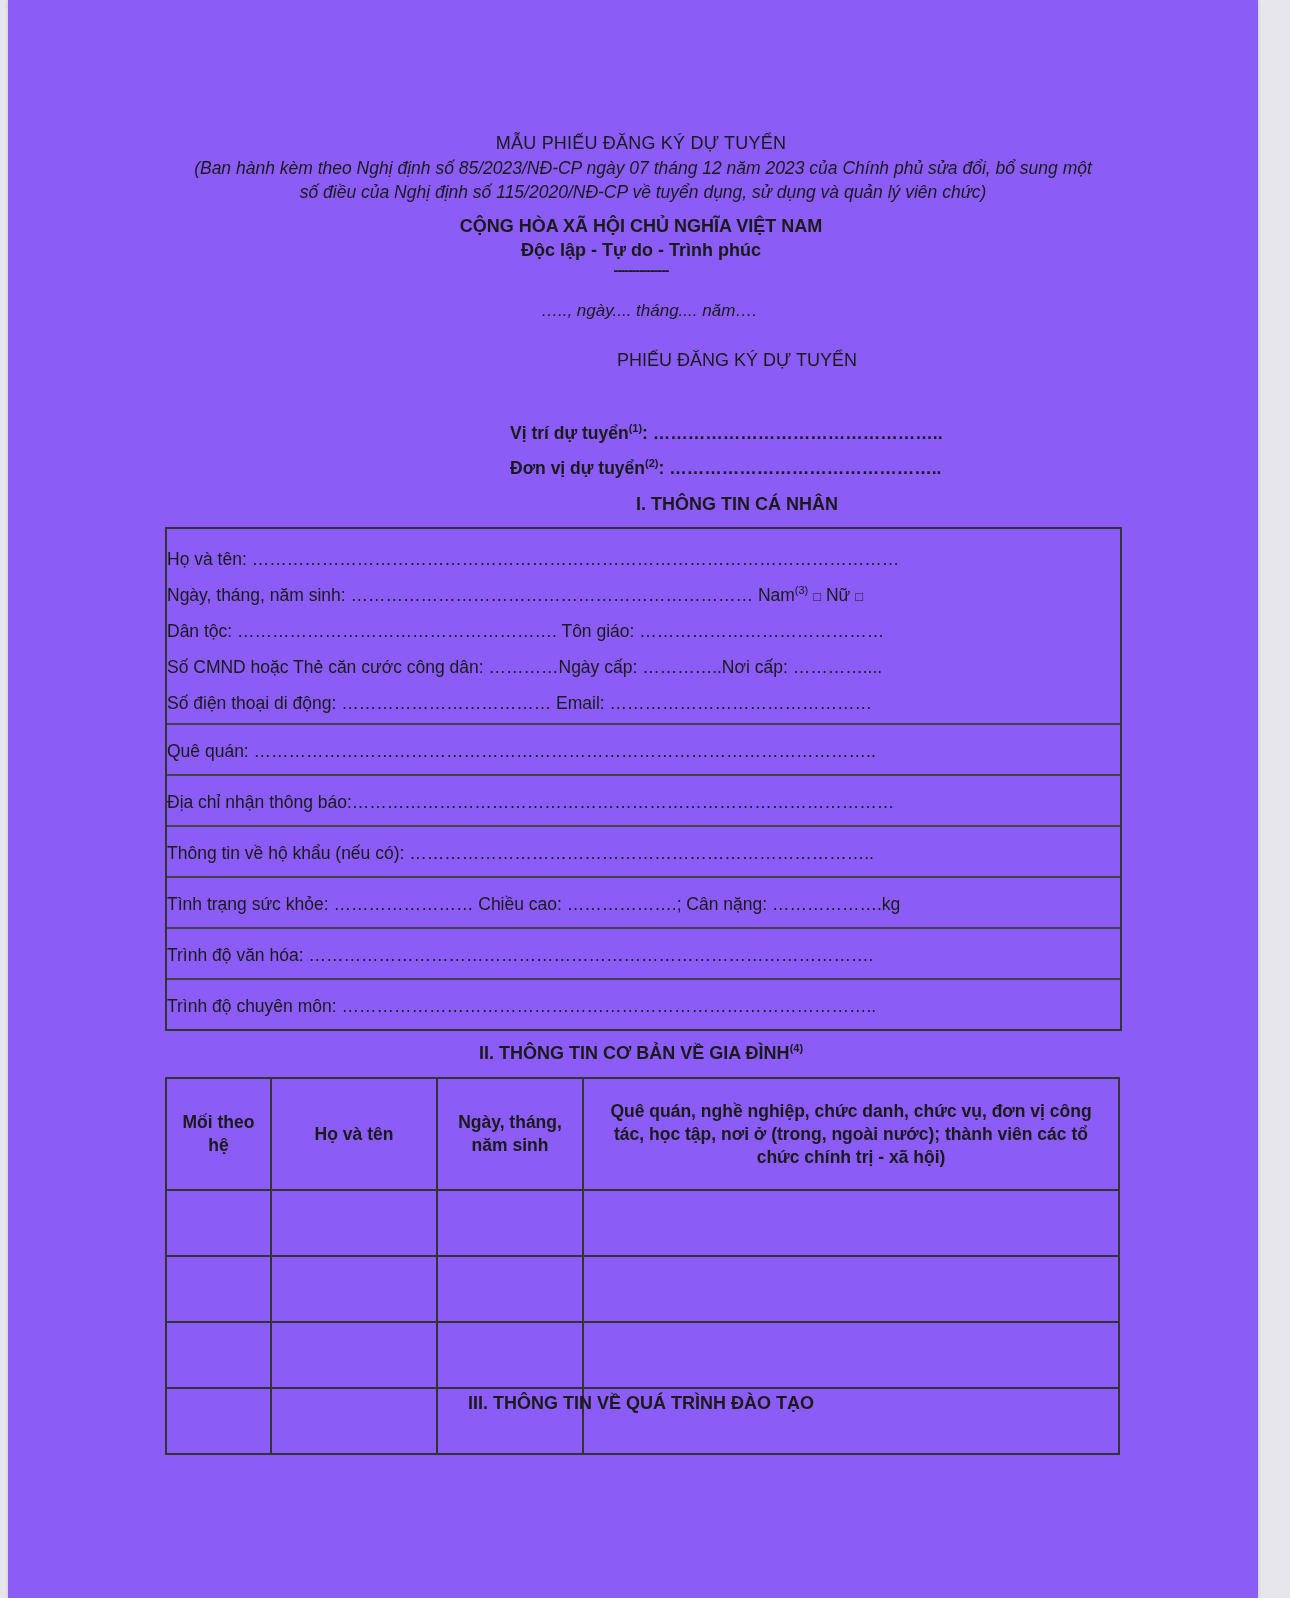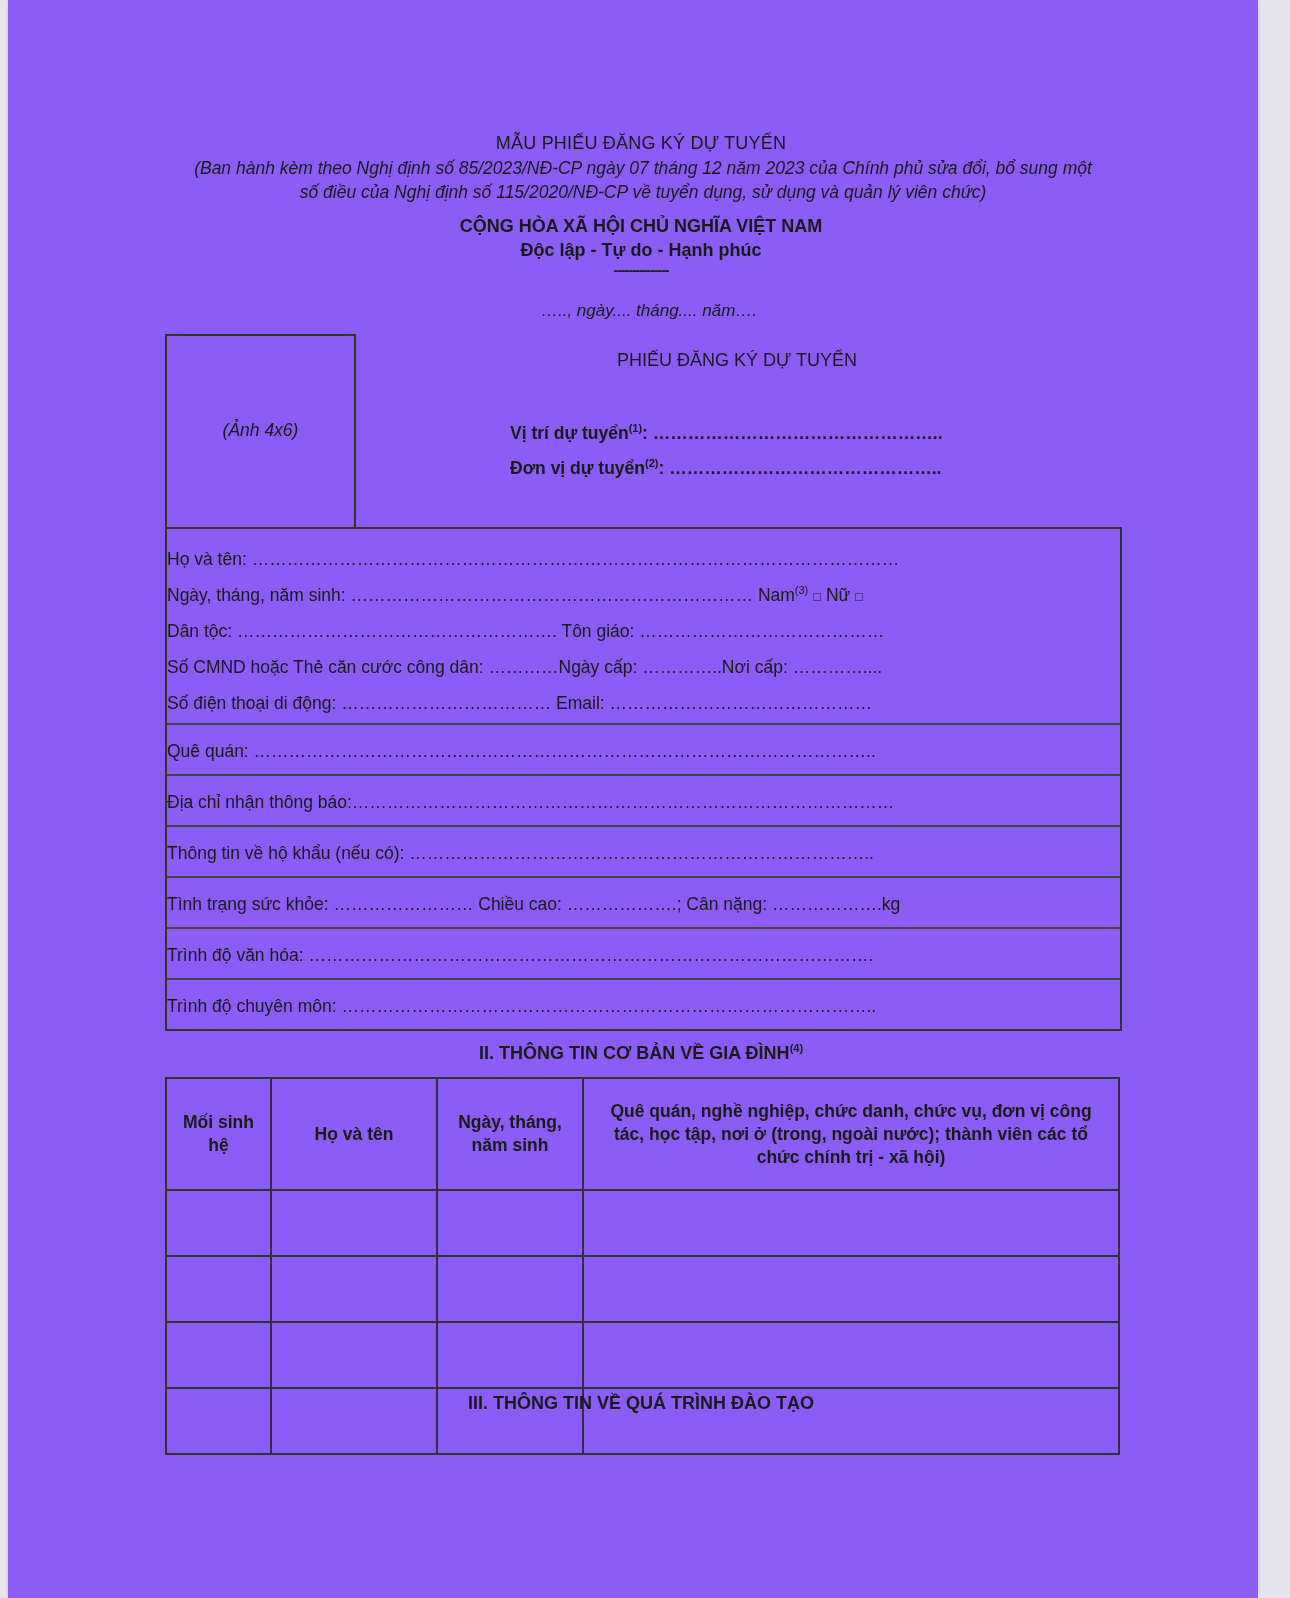--- a/index.html
+++ b/index.html
@@ -65,37 +65,35 @@
 <body>
 
 <div class="page">
 
   <div class="abs center form-title">MẪU PHIẾU ĐĂNG KÝ DỰ TUYỂN</div>
   <div class="abs center decree">
     <div>(Ban hành kèm theo Nghị định số 85/2023/NĐ-CP ngày 07 tháng 12 năm 2023 của Chính phủ sửa đổi, bổ sung một</div>
     <div>số điều của Nghị định số 115/2020/NĐ-CP về tuyển dụng, sử dụng và quản lý viên chức)</div>
   </div>
   <div class="abs center nation">CỘNG HÒA XÃ HỘI CHỦ NGHĨA VIỆT NAM</div>
-  <div class="abs center motto">Độc lập - Tự do - Hạnh phúc</div>
+  <div class="abs center motto">Độc lập - Tự do - Trình phúc</div>
   <div class="abs center divider">---------------</div>
   <div class="abs center date-line">….., ngày.... tháng.... năm….</div>
 
-  <div class="abs photo-box">
-    <span>(Ảnh 4x6)</span>
-  </div>
 
   <div class="abs center reg-title">PHIẾU ĐĂNG KÝ DỰ TUYỂN</div>
 
   <div class="abs field-top" style="top:422px;">
     <span>Vị trí dự tuyển</span><sup>(1)</sup><span>: …………………………………………..</span>
   </div>
   <div class="abs field-top" style="top:457px;">
     <span>Đơn vị dự tuyển</span><sup>(2)</sup><span>: ………………………………………..</span>
   </div>
 
+  <div class="abs center sec1-title">I. THÔNG TIN CÁ NHÂN</div>
 
   <div class="abs info-table">
     <div class="info-block first-block">
       <div class="info-line">Họ và tên: …………………………………………………………………………………………………</div>
       <div class="info-line">
         <span>Ngày, tháng, năm sinh: …………………………………………………………… Nam</span><sup>(3)</sup>
         <span style="font-size:13px;">□</span>
         <span>Nữ</span>
         <span style="font-size:13px;">□</span>
       </div>
@@ -117,21 +115,21 @@
 
   <table class="family">
     <colgroup>
       <col style="width:105px">
         <col style="width:166px">
         <col style="width:146px">
         <col style="width:536px">
     </colgroup>
     <thead>
       <tr>
-        <th style="padding:0 8px;">Mối sinh hệ</th>
+        <th style="padding:0 8px;">Mối theo hệ</th>
         <th>Họ và tên</th>
         <th style="padding:0 4px;">Ngày, tháng, năm sinh</th>
         <th style="padding:0 10px;">Quê quán, nghề nghiệp, chức danh, chức vụ, đơn vị công tác, học tập, nơi ở (trong, ngoài nước); thành viên các tổ chức chính trị - xã hội)</th>
       </tr>
     </thead>
     <tbody>
       <tr>
         <td></td>
         <td></td>
         <td></td>

